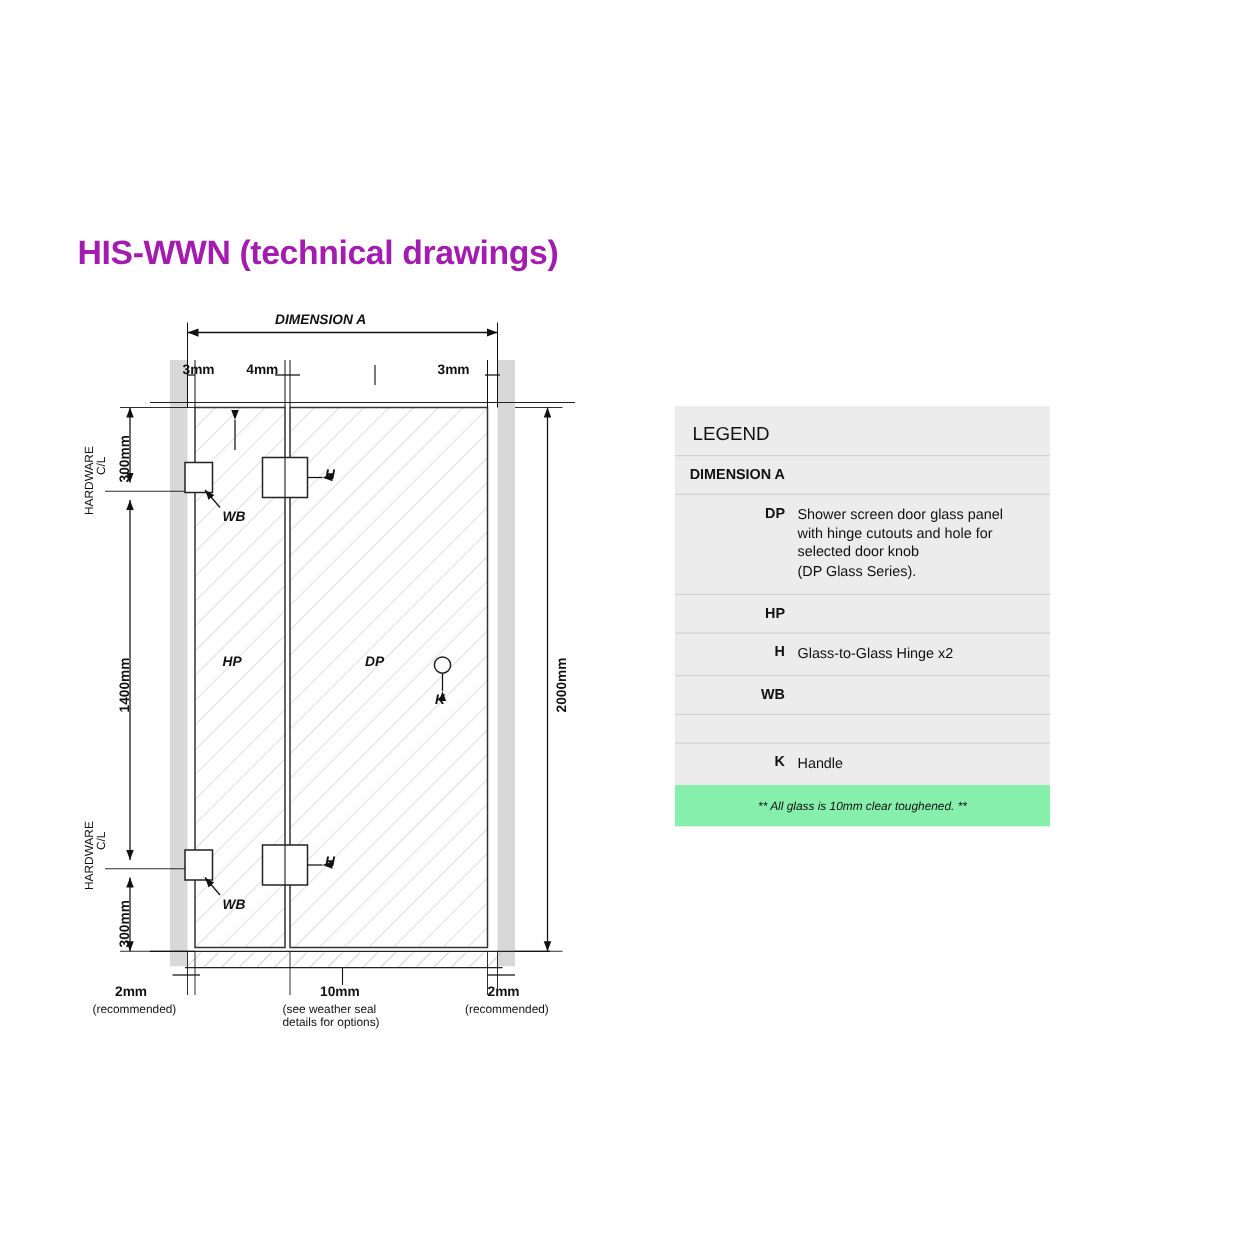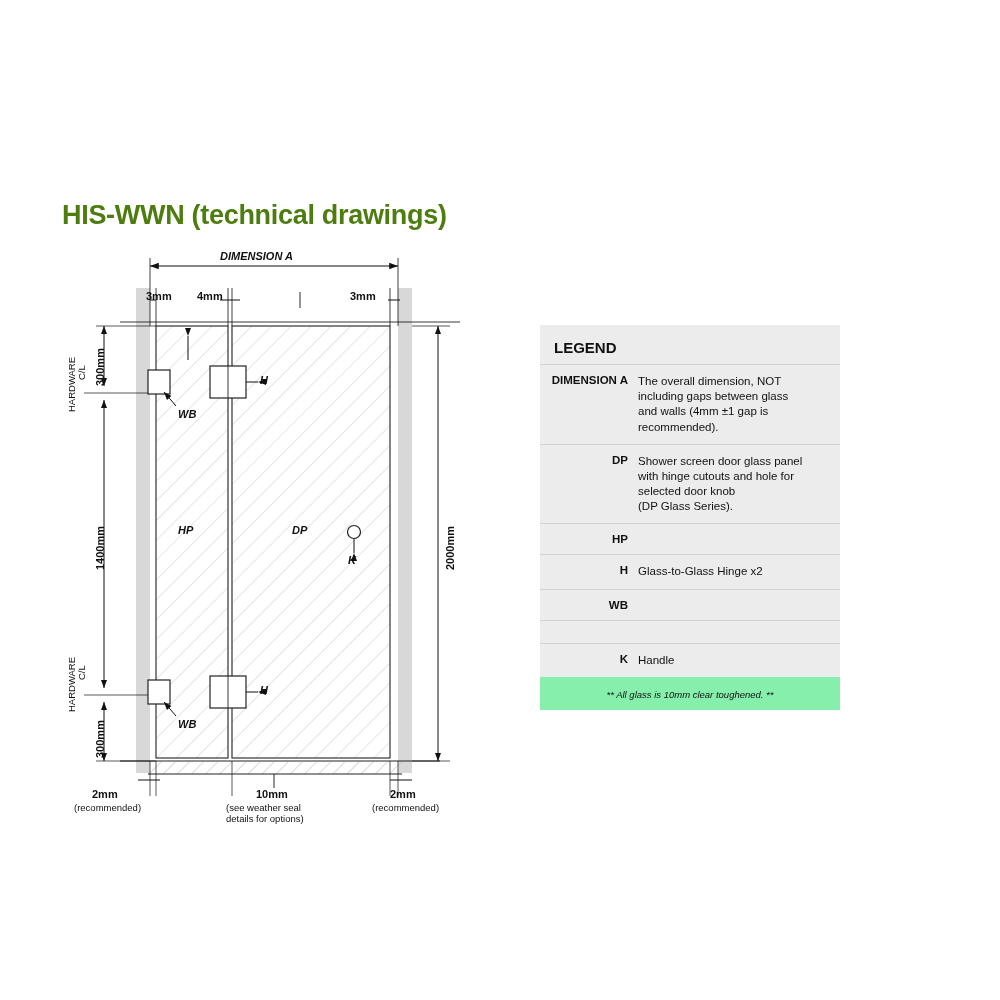--- a/index.html
+++ b/index.html
@@ -11,25 +11,25 @@
     width: 1000px;
     height: 1000px;
     position: relative;
     font-family: "Liberation Sans", sans-serif;
     color: #1a1a1a;
     overflow: hidden;
   }
   .page-title {
     position: absolute;
     left: 62px;
-    top: 200px;
+    top: 187px;
     font-size: 27px;
     font-weight: bold;
     letter-spacing: -0.3px;
-    color: #4d7c0f;
+    color: #a21caf;
   }
 
   
   #drawing {
     position: absolute;
     left: 60px;
     top: 240px;
     width: 460px;
     height: 600px;
   }
@@ -52,21 +52,21 @@
   #legend {
     position: absolute;
     left: 540px;
     top: 325px;
     width: 300px;
     background: #ececec;
     padding: 0;
   }
   #legend .legend-title {
     font-size: 15px;
-    font-weight: bold;
+    font-weight: normal;
     padding: 14px 14px 8px 14px;
     color: #111;
   }
   .legend-row {
     display: flex;
     border-top: 1px solid #d2d2d2;
     padding: 9px 8px 9px 0;
   }
   .legend-row.first { border-top: 1px solid #d2d2d2; }
   .legend-key {
@@ -220,24 +220,20 @@
 
   <div class="lbl b" style="left:330px; top:548px;">2mm</div>
   <div class="lbl small" style="left:312px; top:562px;">(recommended)</div>
 </div>
 
 <div id="legend">
   <div class="legend-title">LEGEND</div>
 
   <div class="legend-row first">
     <div class="legend-key">DIMENSION A</div>
-    <div class="legend-val">The overall dimension, NOT
-including gaps between glass
-and walls (4mm ±1 gap is
-recommended).</div>
   </div>
 
   <div class="legend-row">
     <div class="legend-key">DP</div>
     <div class="legend-val">Shower screen door glass panel
 with hinge cutouts and hole for
 selected door knob
 (DP Glass Series).</div>
   </div>
 

